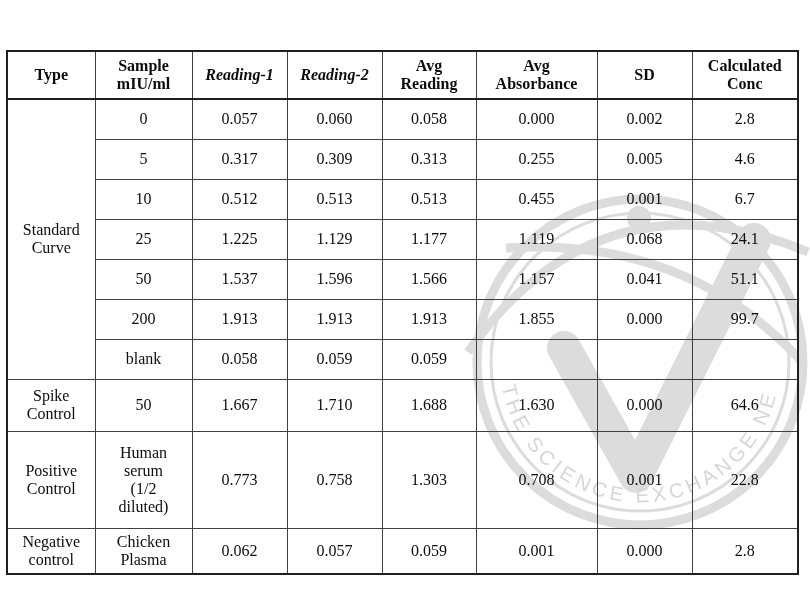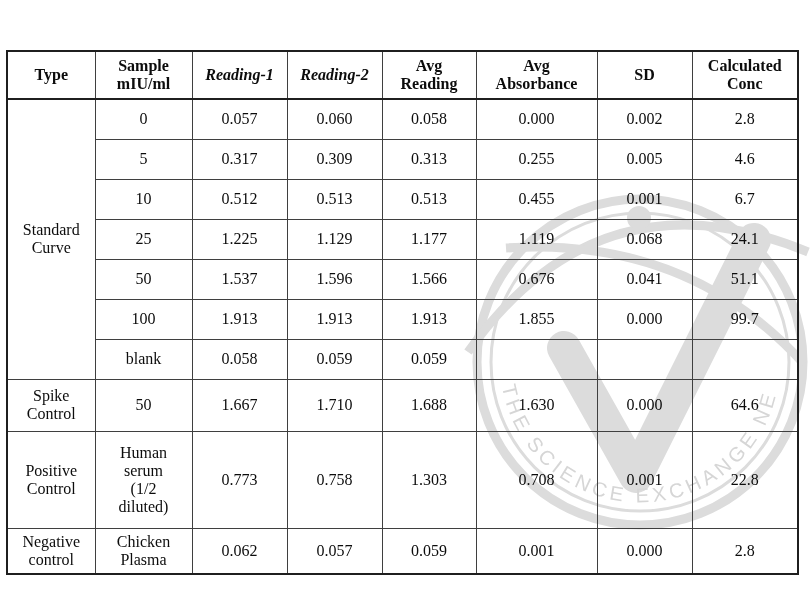--- a/index.html
+++ b/index.html
@@ -126,26 +126,26 @@
         <td>1.177</td>
         <td>1.119</td>
         <td>0.068</td>
         <td>24.1</td>
       </tr>
       <tr class="h-40">
         <td>50</td>
         <td>1.537</td>
         <td>1.596</td>
         <td>1.566</td>
-        <td>0.676</td>
+        <td>1.157</td>
         <td>0.041</td>
         <td>51.1</td>
       </tr>
       <tr class="h-40">
-        <td>100</td>
+        <td>200</td>
         <td>1.913</td>
         <td>1.913</td>
         <td>1.913</td>
         <td>1.855</td>
         <td>0.000</td>
         <td>99.7</td>
       </tr>
       <tr class="h-40">
         <td>blank</td>
         <td>0.058</td>

